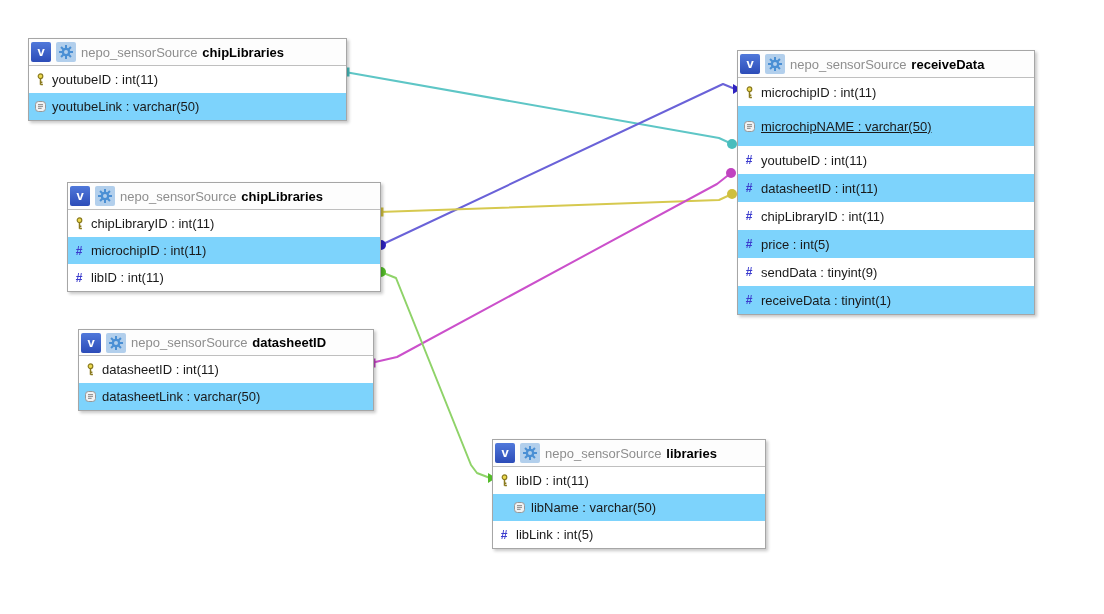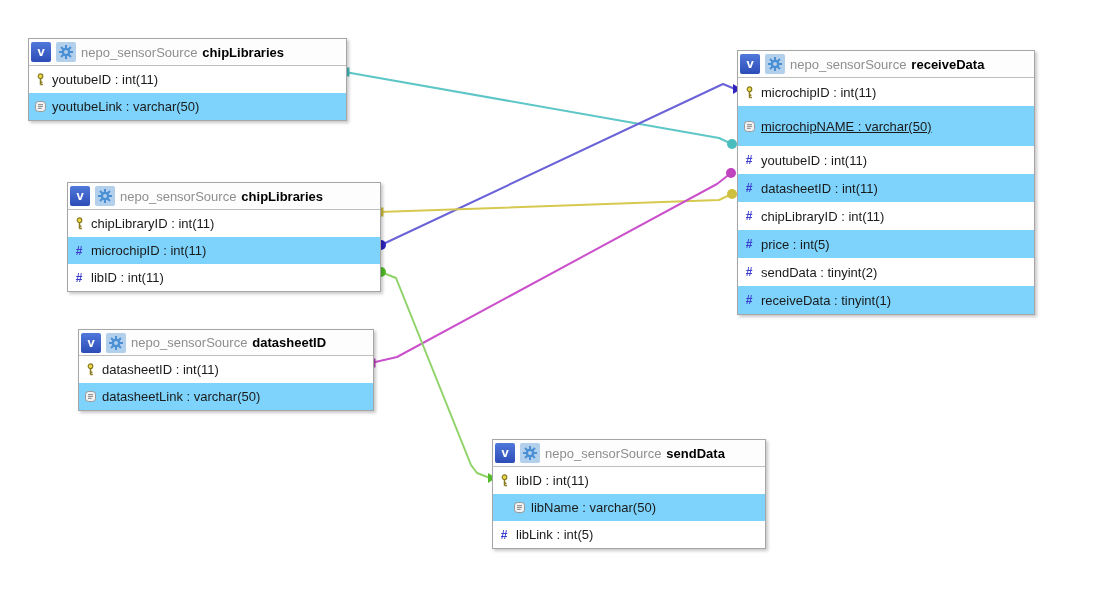--- a/index.html
+++ b/index.html
@@ -182,21 +182,21 @@
               <rect x="6" y="0" width="2" height="14"></rect>
               <rect x="0" y="6" width="14" height="2"></rect>
               <rect x="6" y="0" width="2" height="14" transform="rotate(45 7 7)"></rect>
               <rect x="6" y="0" width="2" height="14" transform="rotate(-45 7 7)"></rect>
               <circle cx="7" cy="7" r="4.3"></circle>
             </g>
             <circle cx="7" cy="7" r="2" fill="#b2cfec"></circle>
           </svg>
         </div>
         <span class="schema">nepo_sensorSource</span>
-        <span class="tname">sendData</span>
+        <span class="tname">libraries</span>
       </div>
       <div class="row" style="height: 27px;">
         <span class="ficon">
           <svg width="11" height="13" viewBox="0 0 11 13">
             <circle cx="5.5" cy="3.2" r="2.3" fill="#ecd94e" stroke="#8a7a1e" stroke-width="1.2"></circle>
             <path d="M5.5 5.4 v6.4 M5.5 11.4 h2.4 M5.5 9.2 h1.9" stroke="#8a7a1e" stroke-width="1.5" fill="none"></path>
           </svg>
         </span>
         <span>libID : int(11)</span>
       </div>
@@ -273,21 +273,21 @@
       <div class="row alt" style="height: 28px;">
         <span class="ficon">
           <span class="hash">#</span>
         </span>
         <span>price : int(5)</span>
       </div>
       <div class="row" style="height: 28px;">
         <span class="ficon">
           <span class="hash">#</span>
         </span>
-        <span>sendData : tinyint(2)</span>
+        <span>sendData : tinyint(9)</span>
       </div>
       <div class="row alt" style="height: 28px;">
         <span class="ficon">
           <span class="hash">#</span>
         </span>
         <span>receiveData : tinyint(1)</span>
       </div>
     </div>
   </div>
 

